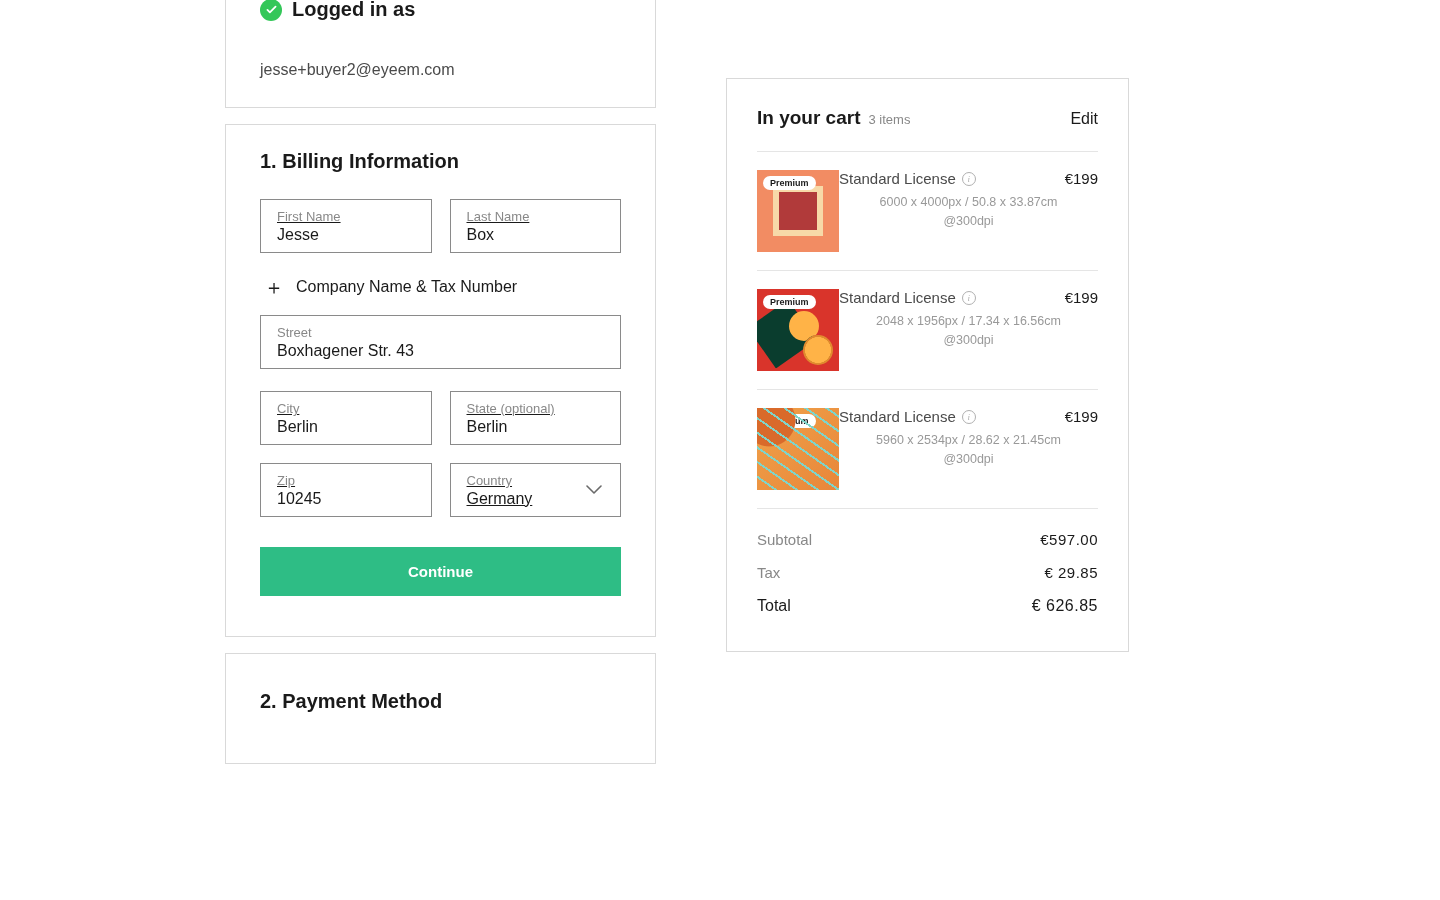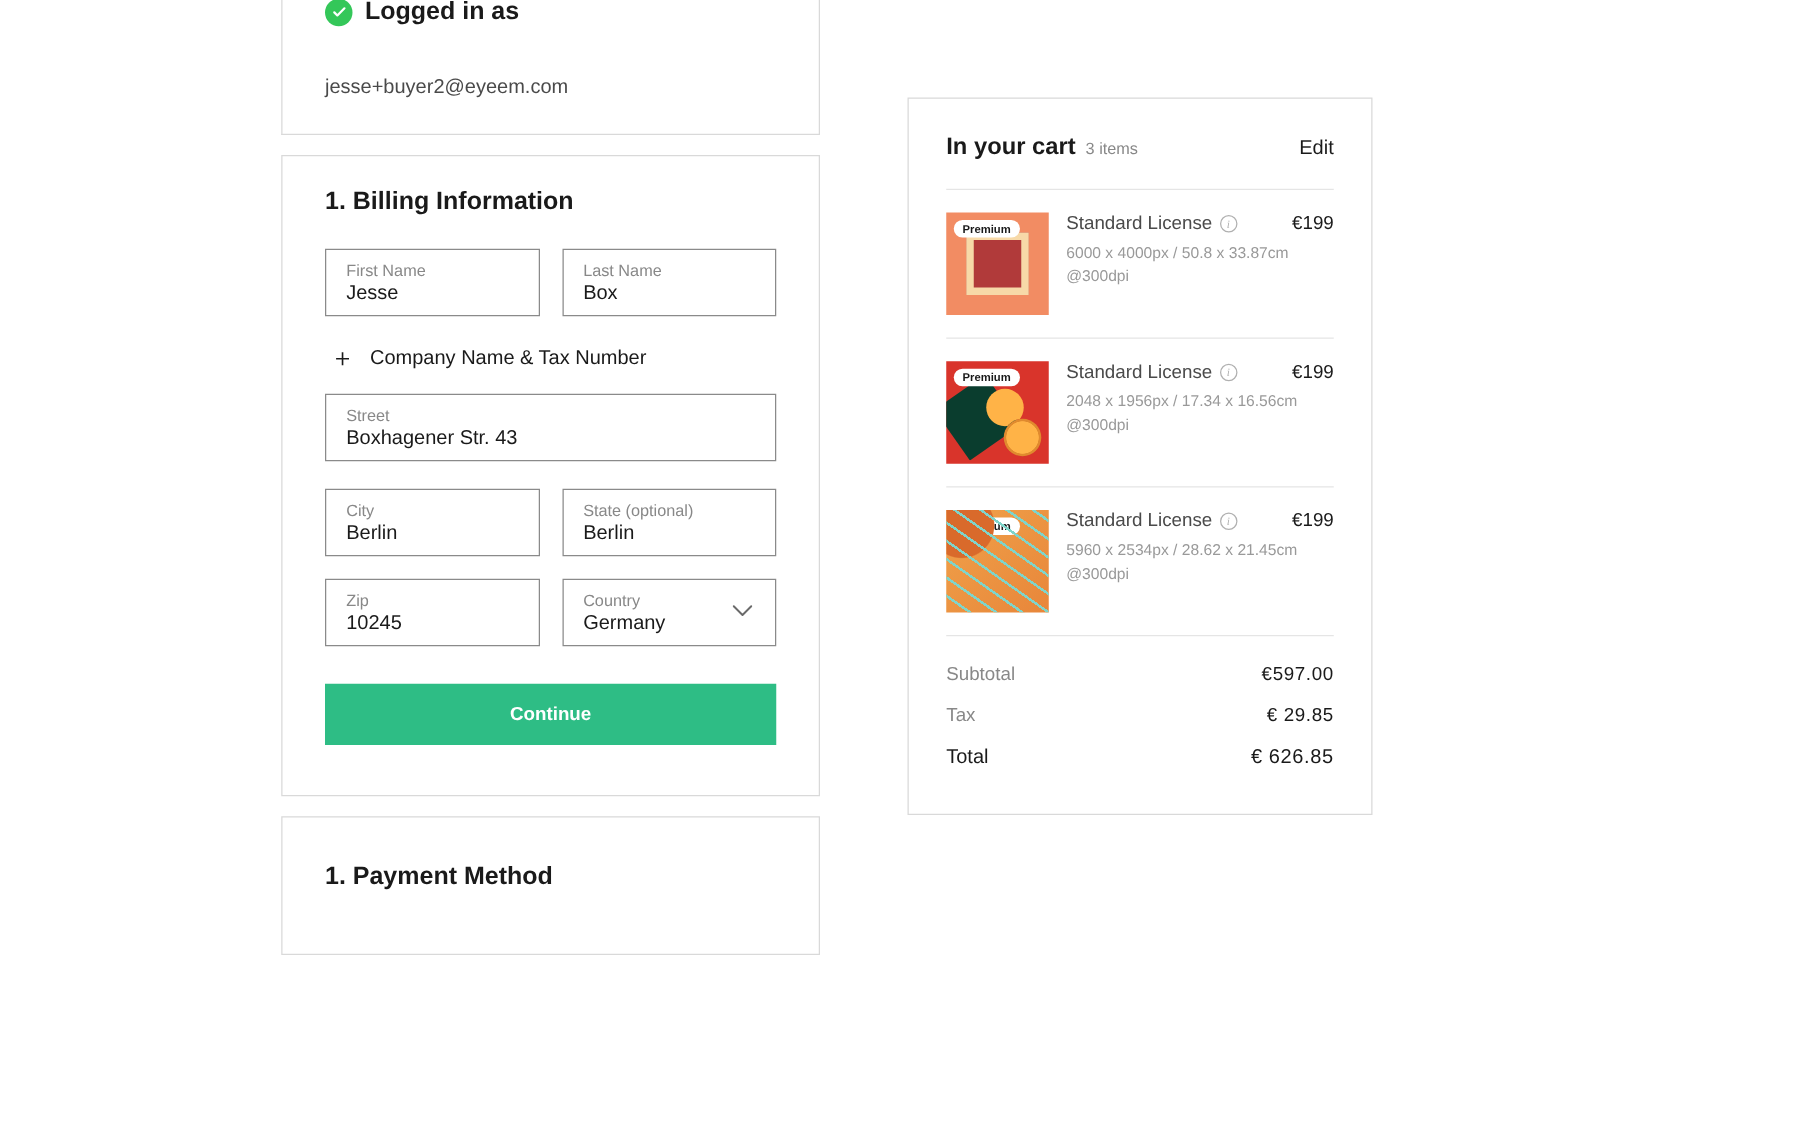--- a/index.html
+++ b/index.html
@@ -15,22 +15,23 @@
     display: flex;
     gap: 40px;
     padding: 0;
   }
   .left-col {
     margin-left: 225px;
     width: 431px;
   }
   .right-col {
     margin-left: 30px;
-    width: 372px;
+    width: 403px;
     margin-top: 78px;
+    text-align: center;
   }
   .card {
     border: 1px solid #d9d9d9;
     background: #fff;
     padding: 25px 34px 40px 34px;
     margin-bottom: 16px;
   }
   .card-login {
     border: 1px solid #d9d9d9;
     padding: 0px 34px 28px 34px;
@@ -68,21 +69,21 @@
     font-size: 20px;
     font-weight: 700;
     margin-bottom: 26px;
     color: #1a1a1a;
   }
   .form-row {
     display: flex;
     gap: 18px;
     margin-bottom: 18px;
   }
-  .form-row .field { flex: 1; }
+  .form-row .field { flex: 1; text-decoration: underline; }
   .field {
     border: 1px solid #8a8a8a;
     padding: 9px 16px 8px 16px;
     position: relative;
   }
   .field-label {
     font-size: 13px;
     color: #888;
     display: block;
     margin-bottom: 2px;
@@ -162,21 +163,20 @@
     font-size: 13px;
     color: #888;
   }
   .cart-edit {
     font-size: 16px;
     color: #1a1a1a;
     cursor: pointer;
   }
   .cart-item {
     display: flex;
-    gap: 14px;
     padding: 18px 0;
     border-bottom: 1px solid #e5e5e5;
   }
   .thumb {
     width: 82px;
     height: 82px;
     flex: 0 0 82px;
     position: relative;
     background: #e55b3c;
   }
@@ -340,21 +340,21 @@
                 <path d="M1 1l7 7 7-7" stroke="#6a6a6a" stroke-width="1.6" fill="none" stroke-linecap="round" stroke-linejoin="round"></path>
               </svg>
           </span>
         </div>
       </div>
 
       <button class="continue-btn">Continue</button>
     </div>
 
     <div class="card-payment">
-      <div class="section-title" style="margin-bottom:0">1. Payment Method</div>
+      <div class="section-title" style="margin-bottom:0">2. Payment Method</div>
     </div>
 
   </div>
 
   <div class="right-col">
     <div class="cart-card">
       <div class="cart-header">
         <div class="cart-header-left">
           <span class="cart-title">In your cart</span>
           <span class="cart-count">3 items</span>

